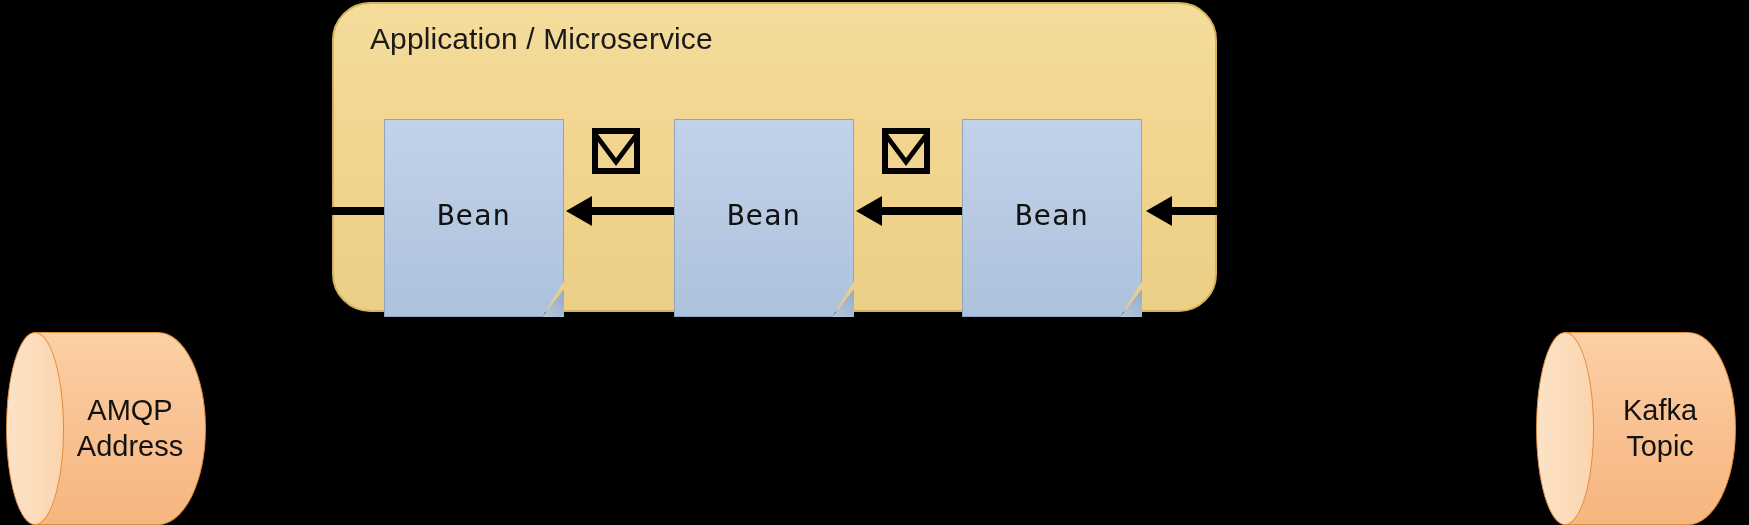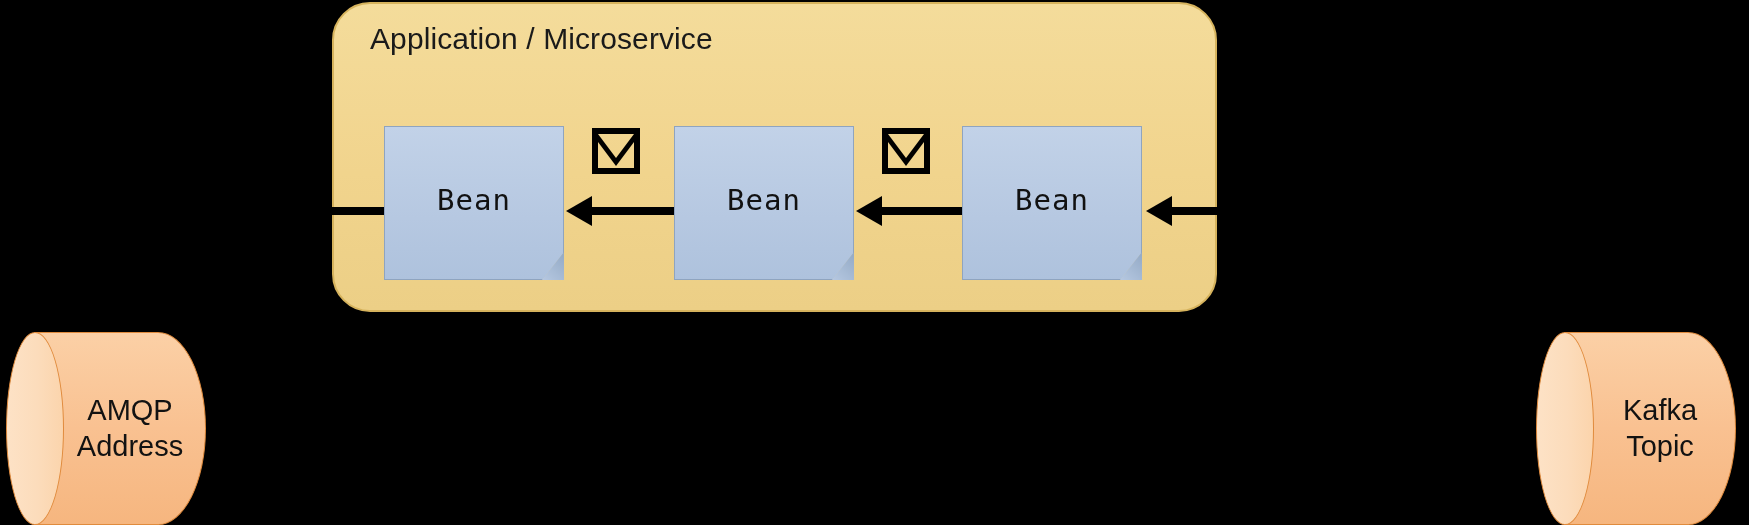--- a/index.html
+++ b/index.html
@@ -35,23 +35,23 @@
     font-size: 30px;
     color: #1a1a1a;
     letter-spacing: 0.1px;
     white-space: nowrap;
     margin-left: 14px;
   }
 
   
   .bean {
     position: absolute;
-    top: 126px;
+    top: 119px;
     width: 180px;
-    height: 154px;
+    height: 198px;
     border-radius: 32px;
   }
   .bean .doc {
     position: absolute;
     inset: 0;
     background: linear-gradient(180deg, #c2d2e8 0%, #b6c8e1 60%, #aec2dd 100%);
     border: 1px solid #8fa4bf;
     clip-path: polygon(0 0, 100% 0, 100% 82%, 88% 100%, 0 100%);
     box-shadow: 2px 3px 3px rgba(0,0,0,0.28);
   }

